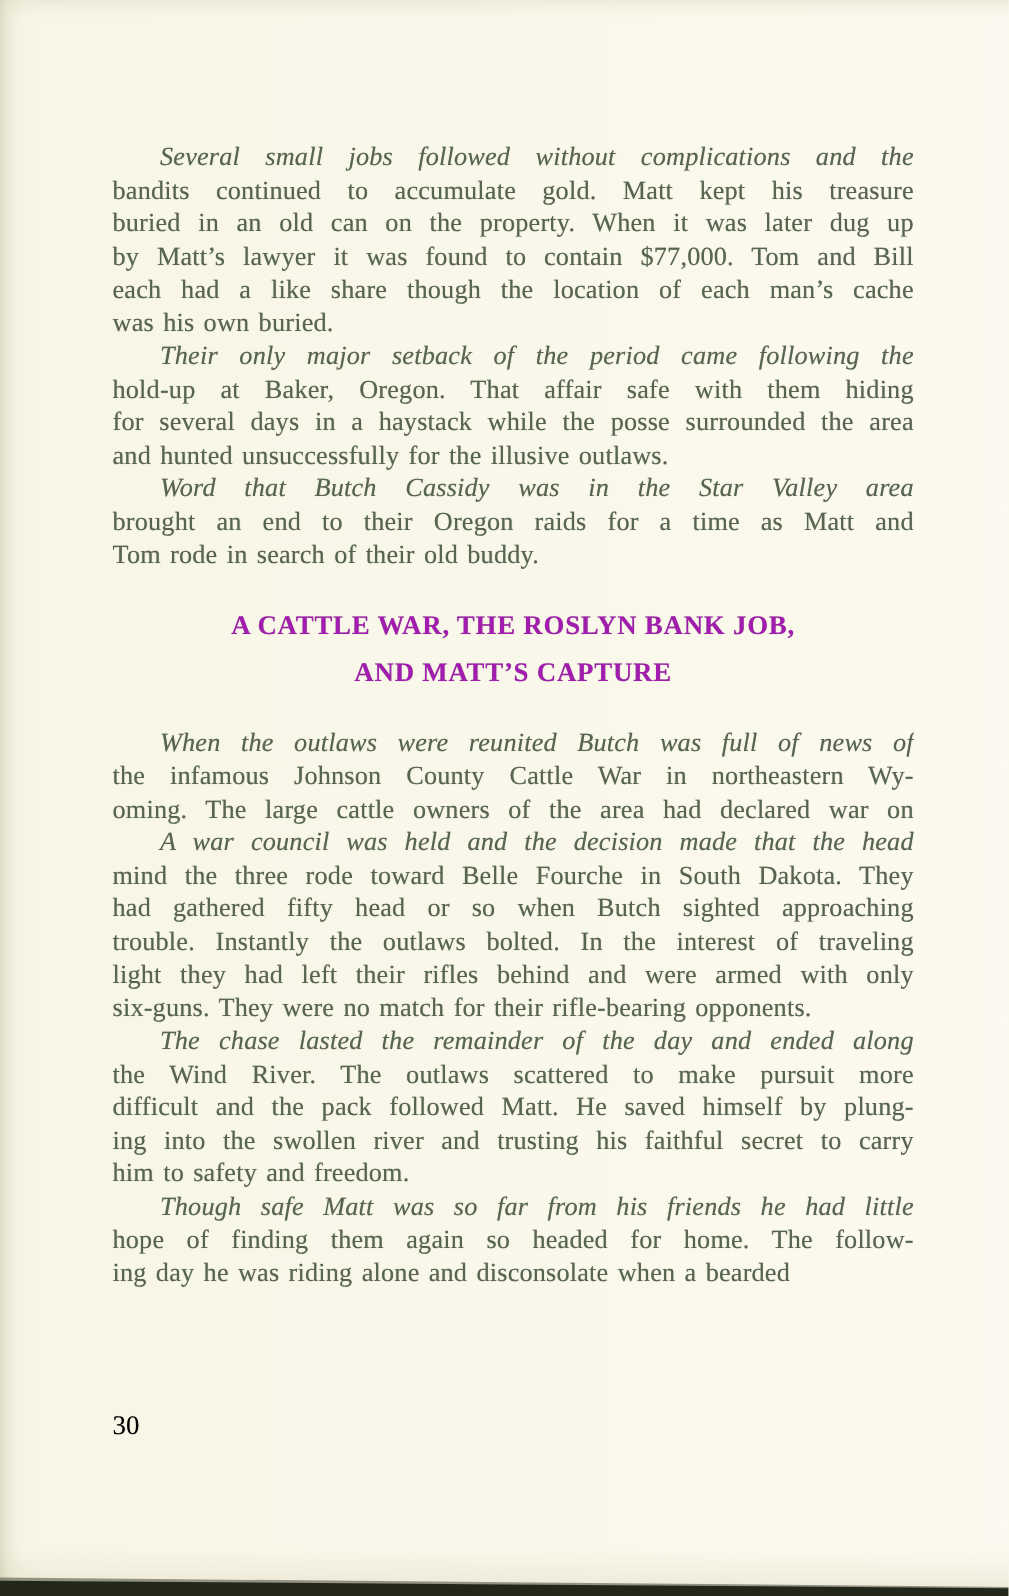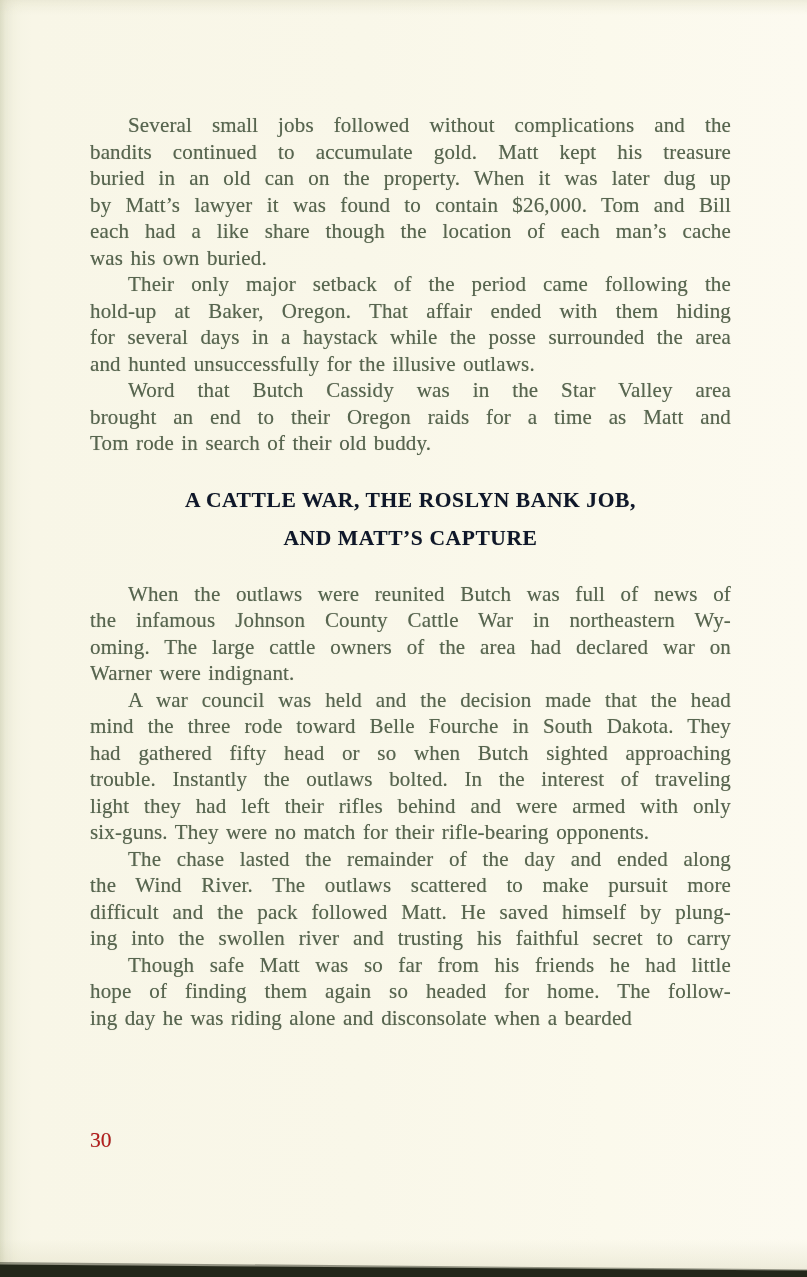--- a/index.html
+++ b/index.html
@@ -30,96 +30,96 @@
     letter-spacing: 0.15px;
     text-shadow: 0 0 0.7px rgba(87,101,79,0.55);
   }
   .paragraph { margin: 0; }
   .line {
     height: 26.5px;
     overflow: hidden;
     text-align: justify;
     text-align-last: justify;
   }
-  .line.first { text-indent: 38px; }
+  .line.first { text-indent: 38px; font-style: italic; }
   .line.last  { text-align-last: left; word-spacing: 2px; }
   .heading {
     margin: 24px 0;
     font-weight: bold;
-    color: #0f172a;
+    color: #a21caf;
   }
   .heading .hline {
     line-height: 38px;
     text-align: center;
     text-align-last: center;
     font-size: 21.5px;
     letter-spacing: 0.6px;
   }
   .page-number {
     position: absolute;
     left: 90px;
     top: 1128px;
     font-size: 21.5px;
-    color: #b91c1c;
+    color: #000000;
     text-shadow: 0 0 0.7px rgba(87,101,79,0.55);
   }
   .bottom-shadow {
     position: absolute;
     inset: 0;
     pointer-events: none;
   }
 </style>
 </head>
 <body>
 
 <div class="paper"></div>
 
 <div class="text-column">
     <div class="paragraph">
       <div class="line first">Several small jobs followed without complications and the</div>
       <div class="line">bandits continued to accumulate gold. Matt kept his treasure</div>
       <div class="line">buried in an old can on the property. When it was later dug up</div>
-      <div class="line">by Matt’s lawyer it was found to contain $26,000. Tom and Bill</div>
+      <div class="line">by Matt’s lawyer it was found to contain $77,000. Tom and Bill</div>
       <div class="line">each had a like share though the location of each man’s cache</div>
       <div class="line last">was his own buried.</div>
     </div>
     <div class="paragraph">
       <div class="line first">Their only major setback of the period came following the</div>
-      <div class="line">hold-up at Baker, Oregon. That affair ended with them hiding</div>
+      <div class="line">hold-up at Baker, Oregon. That affair safe with them hiding</div>
       <div class="line">for several days in a haystack while the posse surrounded the area</div>
       <div class="line last">and hunted unsuccessfully for the illusive outlaws.</div>
     </div>
     <div class="paragraph">
       <div class="line first">Word that Butch Cassidy was in the Star Valley area</div>
       <div class="line">brought an end to their Oregon raids for a time as Matt and</div>
       <div class="line last">Tom rode in search of their old buddy.</div>
     </div>
     <div class="heading">
       <div class="hline">A CATTLE WAR, THE ROSLYN BANK JOB,</div>
       <div class="hline">AND MATT’S CAPTURE</div>
     </div>
     <div class="paragraph">
       <div class="line first">When the outlaws were reunited Butch was full of news of</div>
       <div class="line">the infamous Johnson County Cattle War in northeastern Wy-</div>
       <div class="line">oming. The large cattle owners of the area had declared war on</div>
-      <div class="line last">Warner were indignant.</div>
     </div>
     <div class="paragraph">
       <div class="line first">A war council was held and the decision made that the head</div>
       <div class="line">mind the three rode toward Belle Fourche in South Dakota. They</div>
       <div class="line">had gathered fifty head or so when Butch sighted approaching</div>
       <div class="line">trouble. Instantly the outlaws bolted. In the interest of traveling</div>
       <div class="line">light they had left their rifles behind and were armed with only</div>
       <div class="line last">six-guns. They were no match for their rifle-bearing opponents.</div>
     </div>
     <div class="paragraph">
       <div class="line first">The chase lasted the remainder of the day and ended along</div>
       <div class="line">the Wind River. The outlaws scattered to make pursuit more</div>
       <div class="line">difficult and the pack followed Matt. He saved himself by plung-</div>
       <div class="line">ing into the swollen river and trusting his faithful secret to carry</div>
+      <div class="line last">him to safety and freedom.</div>
     </div>
     <div class="paragraph">
       <div class="line first">Though safe Matt was so far from his friends he had little</div>
       <div class="line">hope of finding them again so headed for home. The follow-</div>
       <div class="line last">ing day he was riding alone and disconsolate when a bearded</div>
     </div>
   </div>
 
 <div class="page-number">30</div>
 

